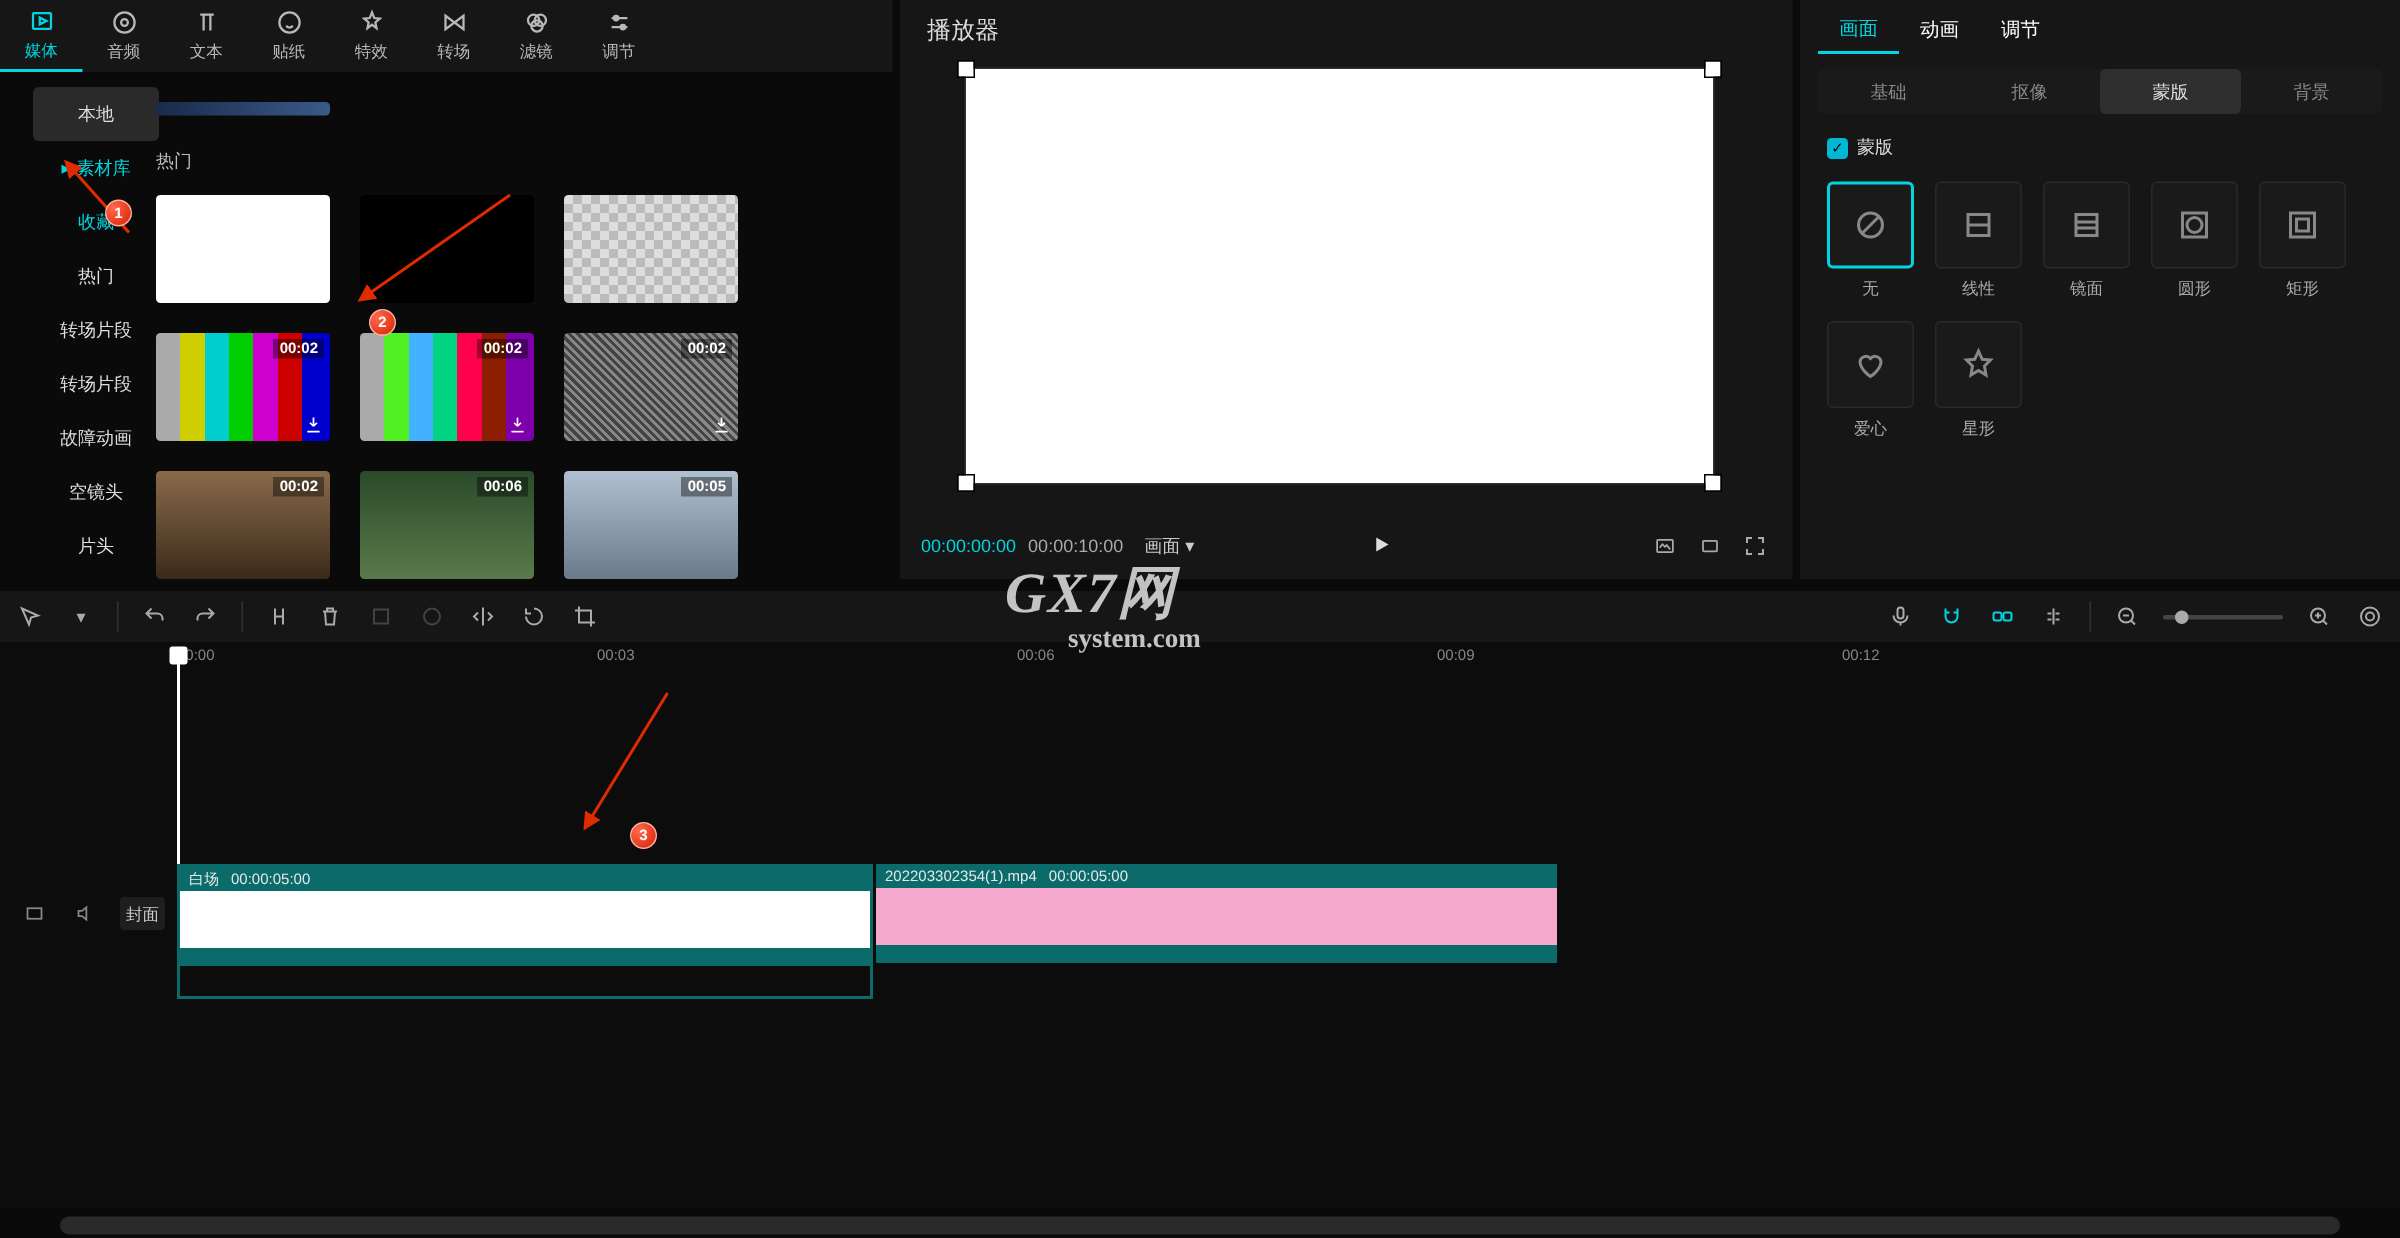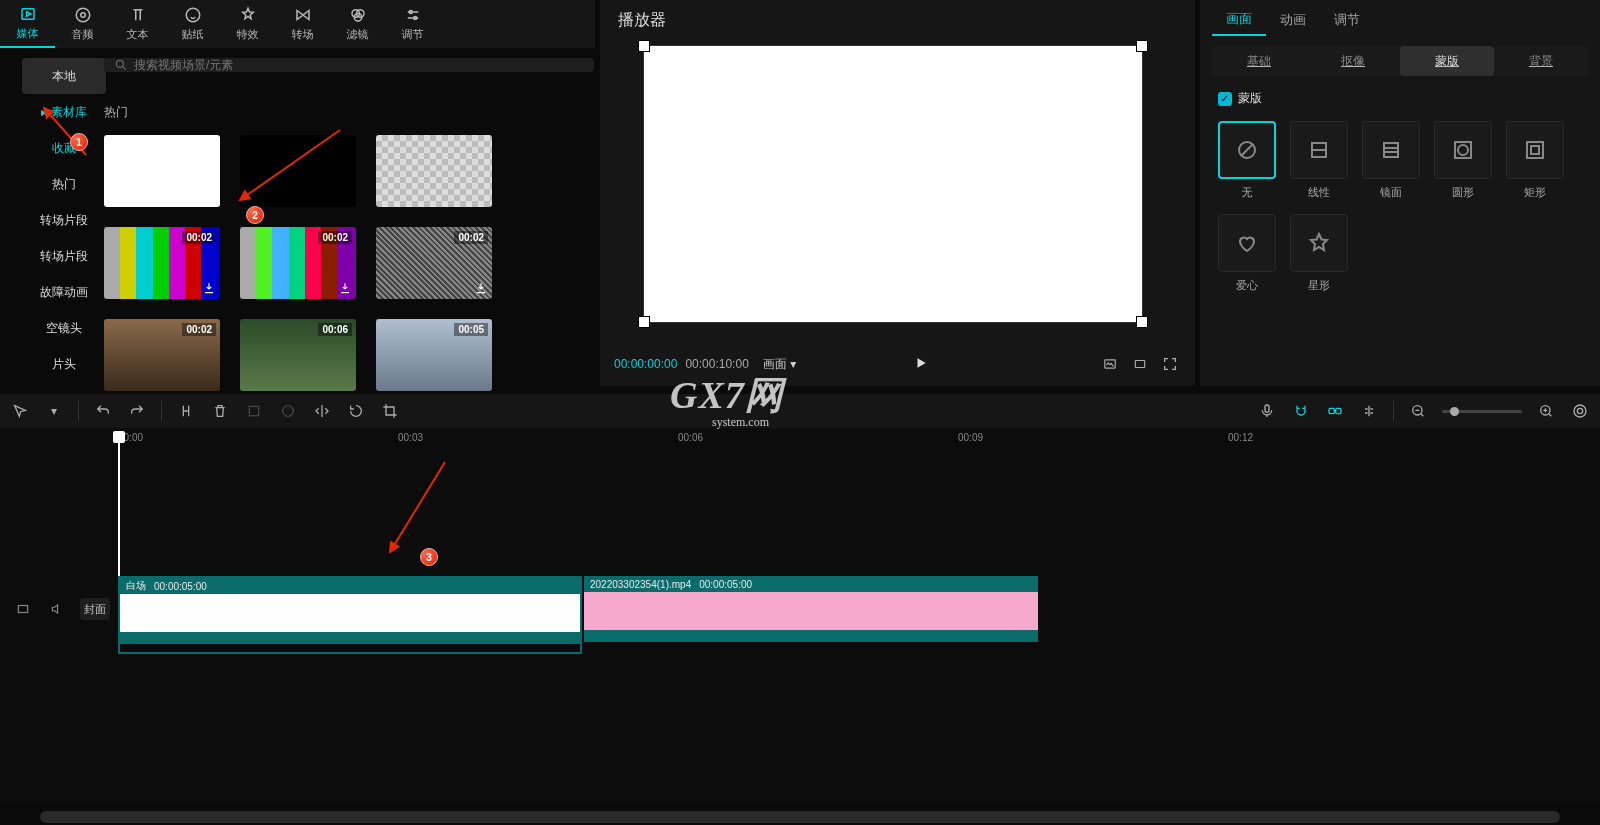--- a/index.html
+++ b/index.html
@@ -131,26 +131,26 @@
 
 .right-panel {
   position: absolute; left: 1200px; top: 0; right: 0; height: 386px;
   background: #161616;
 }
 .right-tabs {
   display: flex; gap: 0; height: 40px; align-items: center;
   padding: 0 12px;
 }
 .right-tabs .rtab {
-  padding: 6px 14px; font-size: 13px; cursor: pointer; color: #a3a3a3;
+  padding: 6px 14px; font-size: 13px; cursor: pointer; color: #ffffff;
 }
 .right-tabs .rtab.active { color: #00d5e0; border-bottom: 2px solid #00d5e0; }
 .right-subtabs {
   display: flex; justify-content: space-around; height: 30px;
-  margin: 6px 12px; background: #1a1a1a; border-radius: 4px; text-decoration: underline;
+  margin: 6px 12px; background: #1a1a1a; border-radius: 4px;
 }
 .right-subtabs .stab {
   flex: 1; display: flex; align-items: center; justify-content: center;
   font-size: 12px; color: #888; cursor: pointer; border-radius: 4px;
 }
 .right-subtabs .stab.active { background: #2f2f2f; color: #ddd; }
 .mask-check {
   display: flex; align-items: center; gap: 6px;
   margin: 14px 18px; font-size: 12px; color: #ddd;
 }
@@ -216,21 +216,21 @@
   color: #888; font-size: 11px;
 }
 .cover-btn {
   position: absolute; left: 80px; top: 170px;
   width: 30px; height: 22px; background: #1e1e1e;
   display: flex; align-items: center; justify-content: center;
   font-size: 11px; color: #ccc; border-radius: 3px;
 }
 
 .clip {
-  position: absolute; height: 78px;
+  position: absolute; height: 90px;
   border: 2px solid #0b6b6b;
 }
 .clip.c1 { left: 118px; top: 148px; width: 464px; }
 .clip.c1 .header { background: #0b6b6b; height: 16px; font-size: 10px; color: #e8e8e8; padding: 0 6px; display: flex; gap: 8px; align-items: center; }
 .clip.c1 .body { background: #fefefe; height: 38px; }
 .clip.c1 .footer { background: #0b6b6b; height: 12px; }
 .clip.c2 { left: 584px; top: 148px; width: 454px; border: none; }
 .clip.c2 .header { background: #0b6b6b; height: 16px; font-size: 10px; color: #e8e8e8; padding: 0 6px; display: flex; gap: 8px; align-items: center; }
 .clip.c2 .body { background: #f5a9cc; height: 38px; }
 .clip.c2 .footer { background: #0b6b6b; height: 12px; }
@@ -246,21 +246,21 @@
   border: 1px solid #ffb0a0;
 }
 
 .watermark {
   position: absolute; left: 670px; top: 370px;
   font-size: 38px; font-style: italic; font-weight: bold;
   color: rgba(255,255,255,0.75);
   font-family: Georgia, serif;
   letter-spacing: 1px;
 }
-.watermark small { font-size: 12px; font-style: normal; font-weight: normal; display: block; margin-top: -6px; margin-left: 42px; letter-spacing: 0; }
+.watermark small { font-size: 18px; font-style: normal; font-weight: bold; display: block; margin-top: -6px; margin-left: 42px; letter-spacing: 0; }
 
 .bottom-bar {
   position: absolute; left: 40px; right: 40px; bottom: 2px; height: 12px;
   background: #2a2a2a; border-radius: 6px;
 }
 </style>
 </head>
 <body>
 
 <div class="top-toolbar">
@@ -330,27 +330,20 @@
   <div class="side-item highlight">收藏</div>
   <div class="side-item">热门</div>
   <div class="side-item">转场片段</div>
   <div class="side-item">转场片段</div>
   <div class="side-item">故障动画</div>
   <div class="side-item">空镜头</div>
   <div class="side-item">片头</div>
 </div>
 
 <div class="asset-area">
-  <div class="search-box">
-    <svg width="14" height="14" viewBox="0 0 24 24" fill="none" stroke="currentColor" stroke-width="2">
-        <circle cx="10" cy="10" r="6"></circle>
-        <path d="M20 20l-5-5"></path>
-      </svg>
-    <input placeholder="搜索视频场景/元素" style="">
-  </div>
   <div class="asset-thumb" style="background:linear-gradient(90deg,#1a2a4a,#3a5a8a);"></div>
   <div class="section-title">热门</div>
 
   <div class="thumb-grid">
     <div class="thumb white"></div>
     <div class="thumb black"></div>
     <div class="thumb transparent"></div>
 
     <div class="thumb bars">
       <span class="badge">00:02</span>

